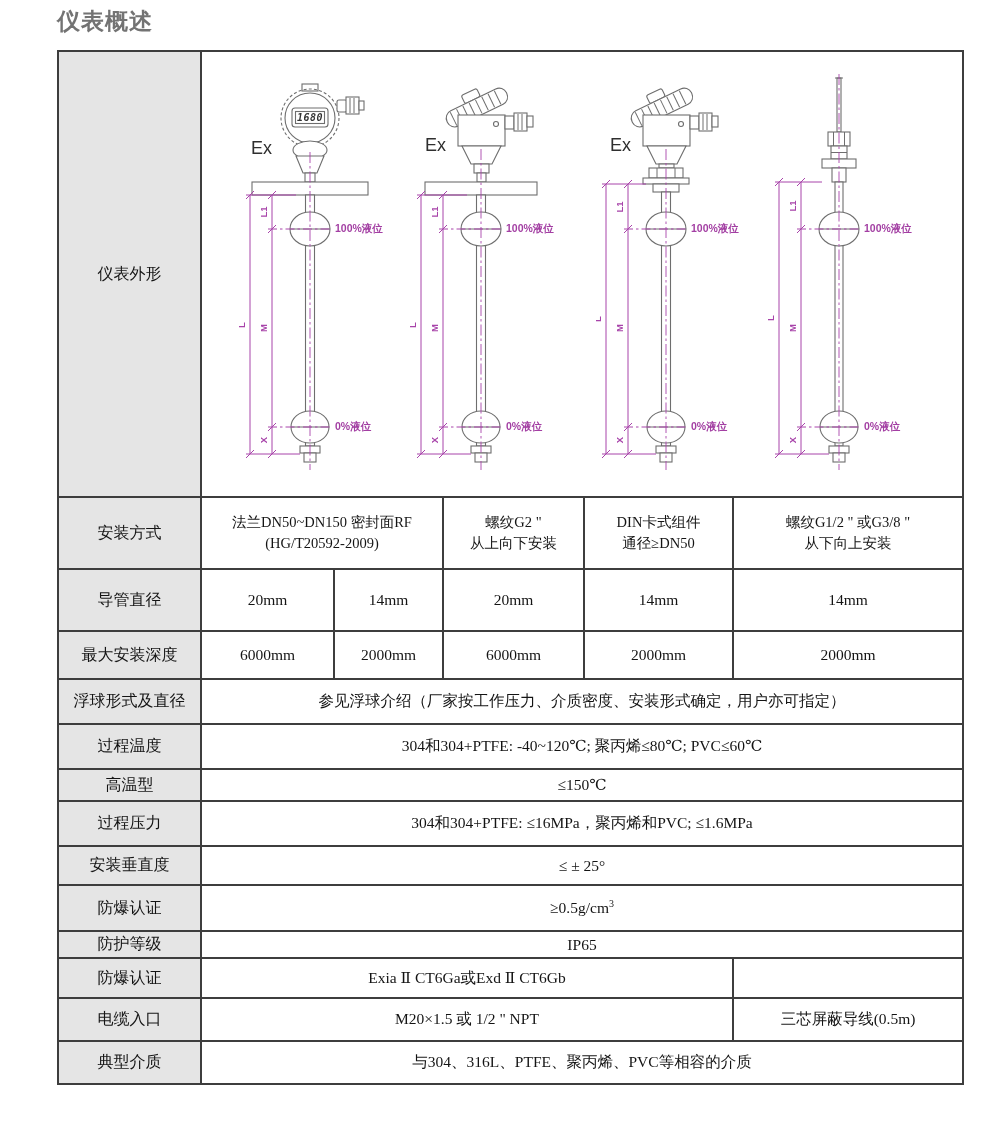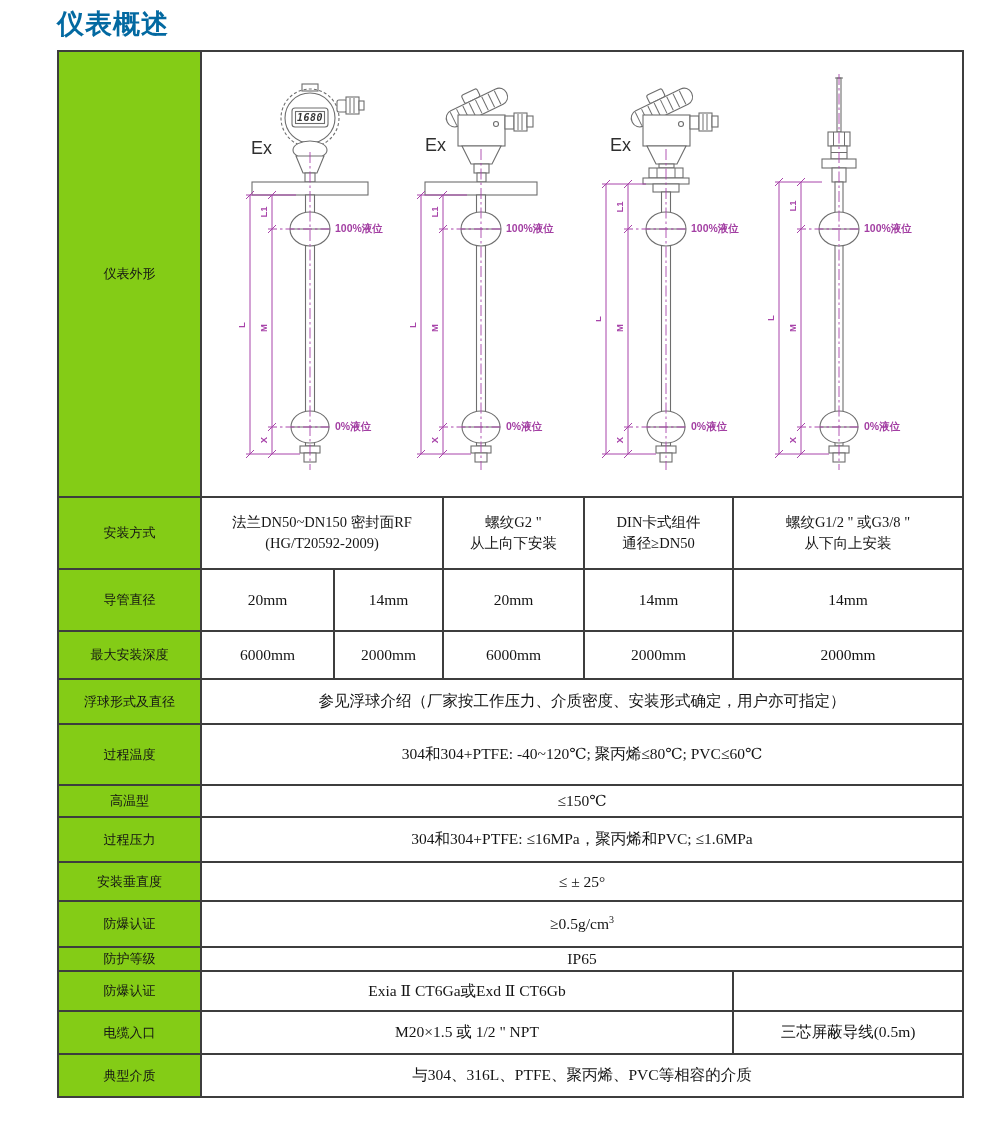--- a/index.html
+++ b/index.html
@@ -1,25 +1,25 @@
 <!DOCTYPE html>
 <html><head>
 <meta charset="utf-8">
 <style>
   html,body{margin:0;padding:0;background:#ffffff;}
   .page{position:relative;width:1000px;height:1126px;background:#fff;
         font-family:"Liberation Serif","DejaVu Serif",serif;color:#141414;}
   .page-title{position:absolute;left:57px;top:6px;margin:0;
         font-family:Liberation Serif, serif;
-        font-size:27px;font-weight:700;color:#0369a1;letter-spacing:1px;}
+        font-size:23px;font-weight:700;color:#737373;letter-spacing:1px;}
   table.spec{position:absolute;left:57px;top:50px;width:905px;
         border-collapse:collapse;table-layout:fixed;}
   table.spec th,table.spec td{border:2px solid #3d3d3d;vertical-align:middle;
         text-align:center;padding:2px 11px;overflow:hidden;}
-  th.hdr{background:#84cc16;font-weight:400;font-size:13px;}
+  th.hdr{background:#e5e5e5;font-weight:400;font-size:16px;}
   td.c{font-size:15.5px;background:#fff;}
   td.small{font-size:14.5px;}
   .pre{white-space:pre-line;line-height:1.45;}
   td.diagram-cell{padding:0;background:#fff;}
   .diagrams{position:relative;width:100%;height:440px;}
   .diag{position:absolute;top:0;}
   
   .dev rect,.dev circle,.dev ellipse,.dev polygon{fill:#ffffff;stroke:#6e6e6e;stroke-width:1.1;}
   .dev line{stroke:#6e6e6e;stroke-width:1;}
   .dev .dash{fill:none;stroke-dasharray:3 2.2;}
@@ -297,21 +297,21 @@
       <td class="c">2000mm</td>
       <td class="c">2000mm</td>
     </tr>
 
 
     <tr style="height:45px">
       <th class="hdr">浮球形式及直径</th>
       <td class="c" colspan="5">参见浮球介绍（厂家按工作压力、介质密度、安装形式确定，用户亦可指定）</td>
     </tr>
 
-    <tr style="height:61px">
+    <tr style="height:45px">
       <th class="hdr">过程温度</th>
       <td class="c" colspan="5">304和304+PTFE: -40~120℃; 聚丙烯≤80℃; PVC≤60℃</td>
     </tr>
 
     <tr style="height:32px">
       <th class="hdr">高温型</th>
       <td class="c" colspan="5">≤150℃</td>
     </tr>
 
     <tr style="height:45px">

